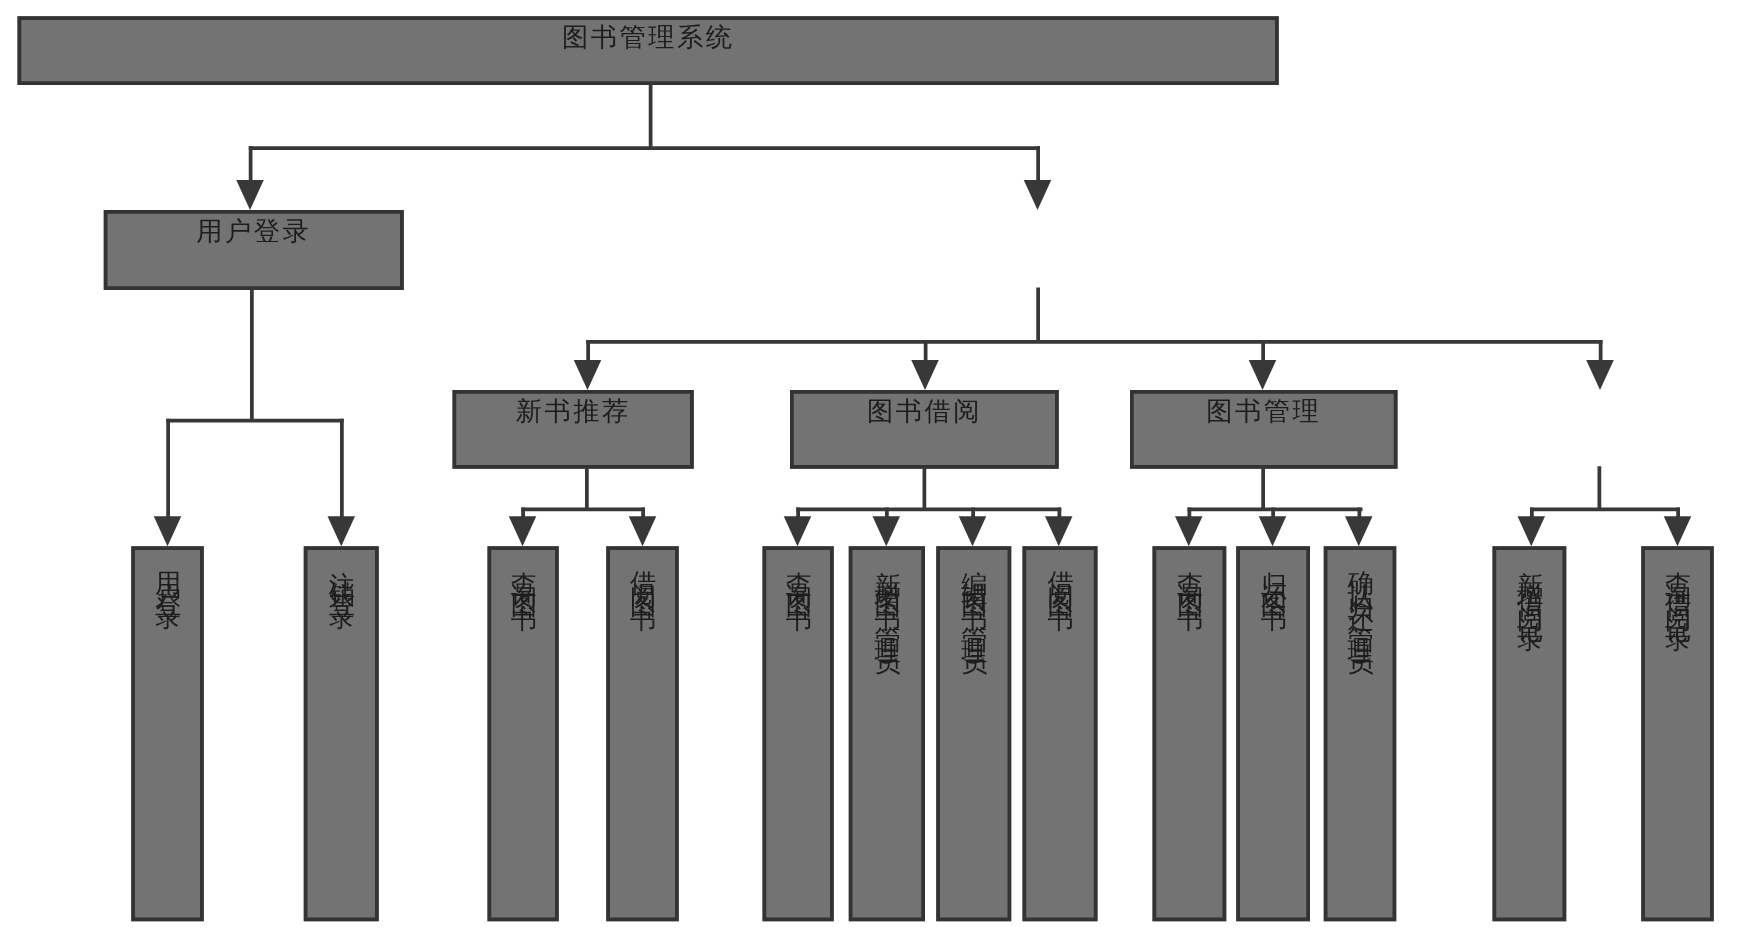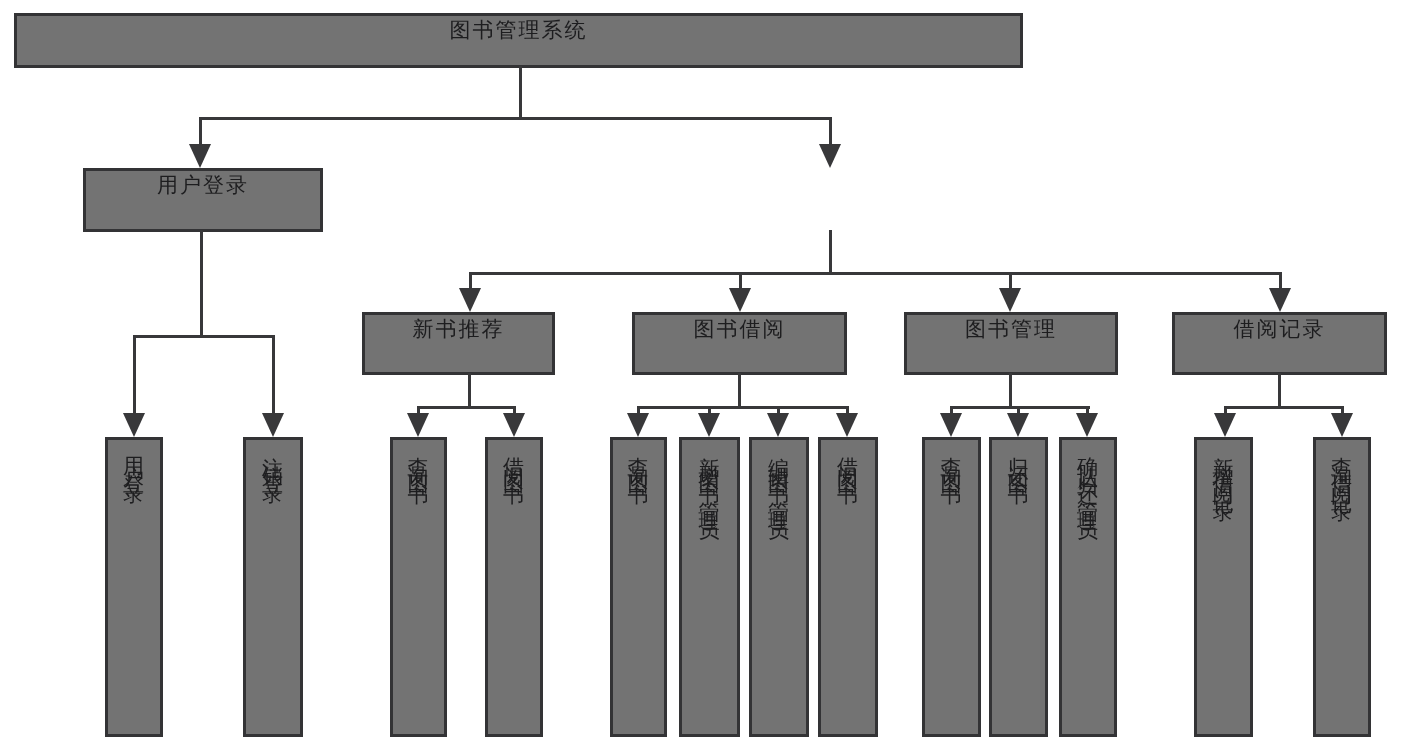--- a/index.html
+++ b/index.html
@@ -98,23 +98,20 @@
 
   <div class="box" style="left:362px; top:312px; width:193px; height:63px;">
     <span class="hlabel">新书推荐</span>
   </div>
   <div class="box" style="left:632px; top:312px; width:215px; height:63px;">
     <span class="hlabel">图书借阅</span>
   </div>
   <div class="box" style="left:904px; top:312px; width:214px; height:63px;">
     <span class="hlabel">图书管理</span>
   </div>
-  <div class="box" style="left:1172px; top:312px; width:215px; height:63px;">
-    <span class="hlabel">借阅记录</span>
-  </div>
 
   <div class="line" style="left:468px; top:373px; width:3px; height:35px;"></div>
   <div class="line" style="left:417px; top:406px; width:99px; height:3px;"></div>
   <div class="line" style="left:417px; top:406px; width:3px; height:10px;"></div>
   <div class="arrh" style="left:407px; top:413px;"></div>
   <div class="line" style="left:513px; top:406px; width:3px; height:10px;"></div>
   <div class="arrh" style="left:503px; top:413px;"></div>
 
   <div class="line" style="left:738px; top:373px; width:3px; height:35px;"></div>
   <div class="line" style="left:637px; top:406px; width:212px; height:3px;"></div>

